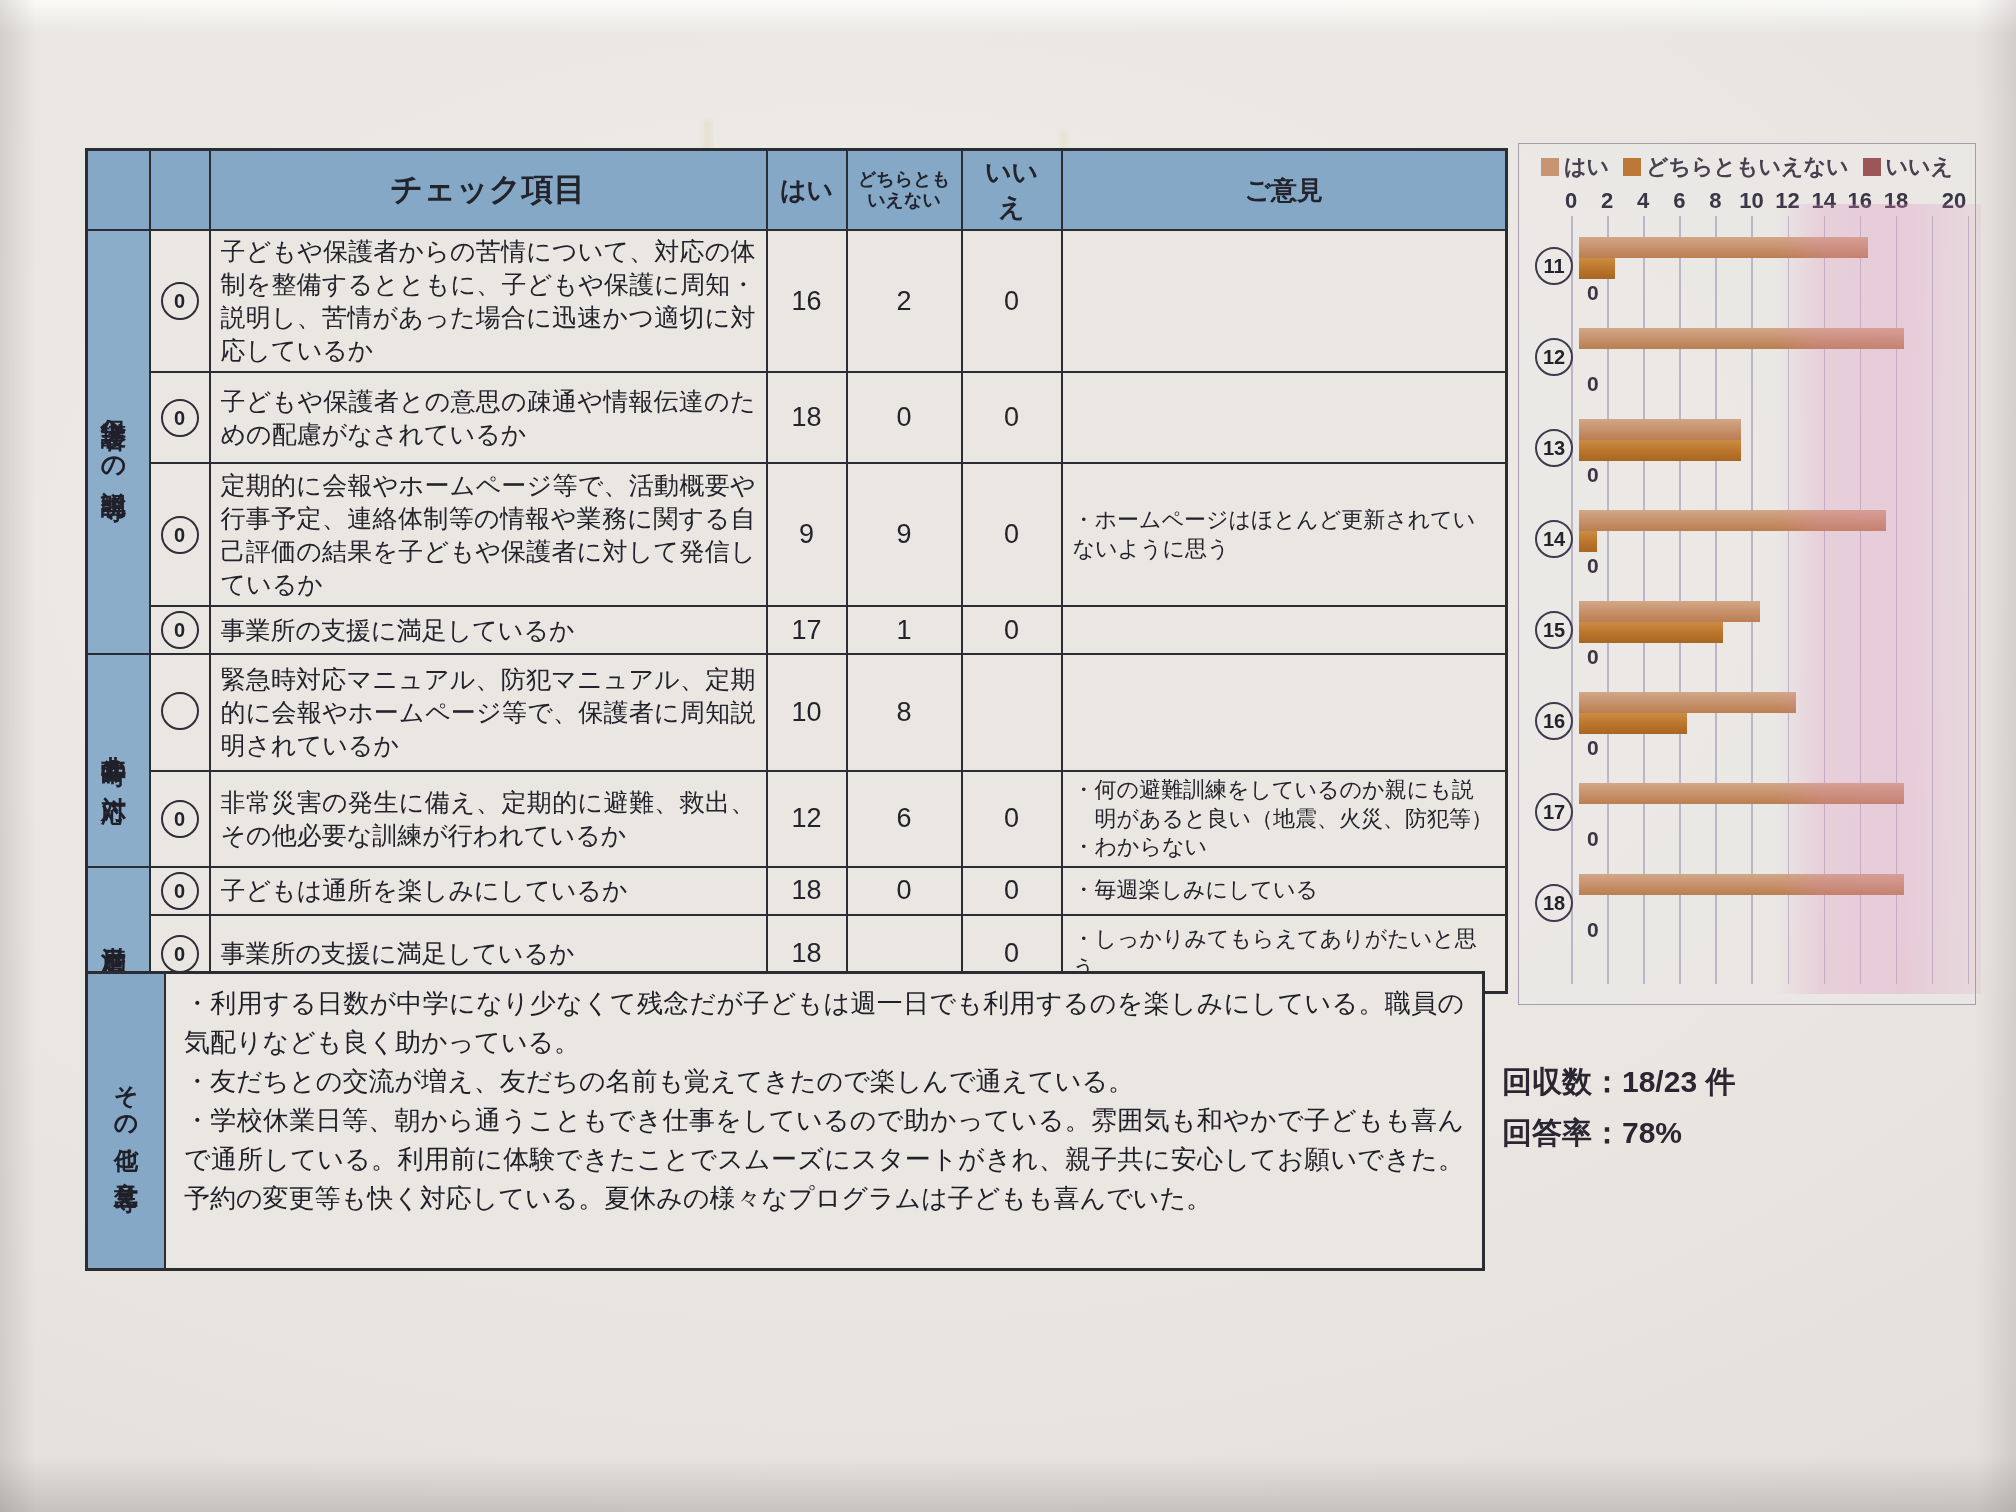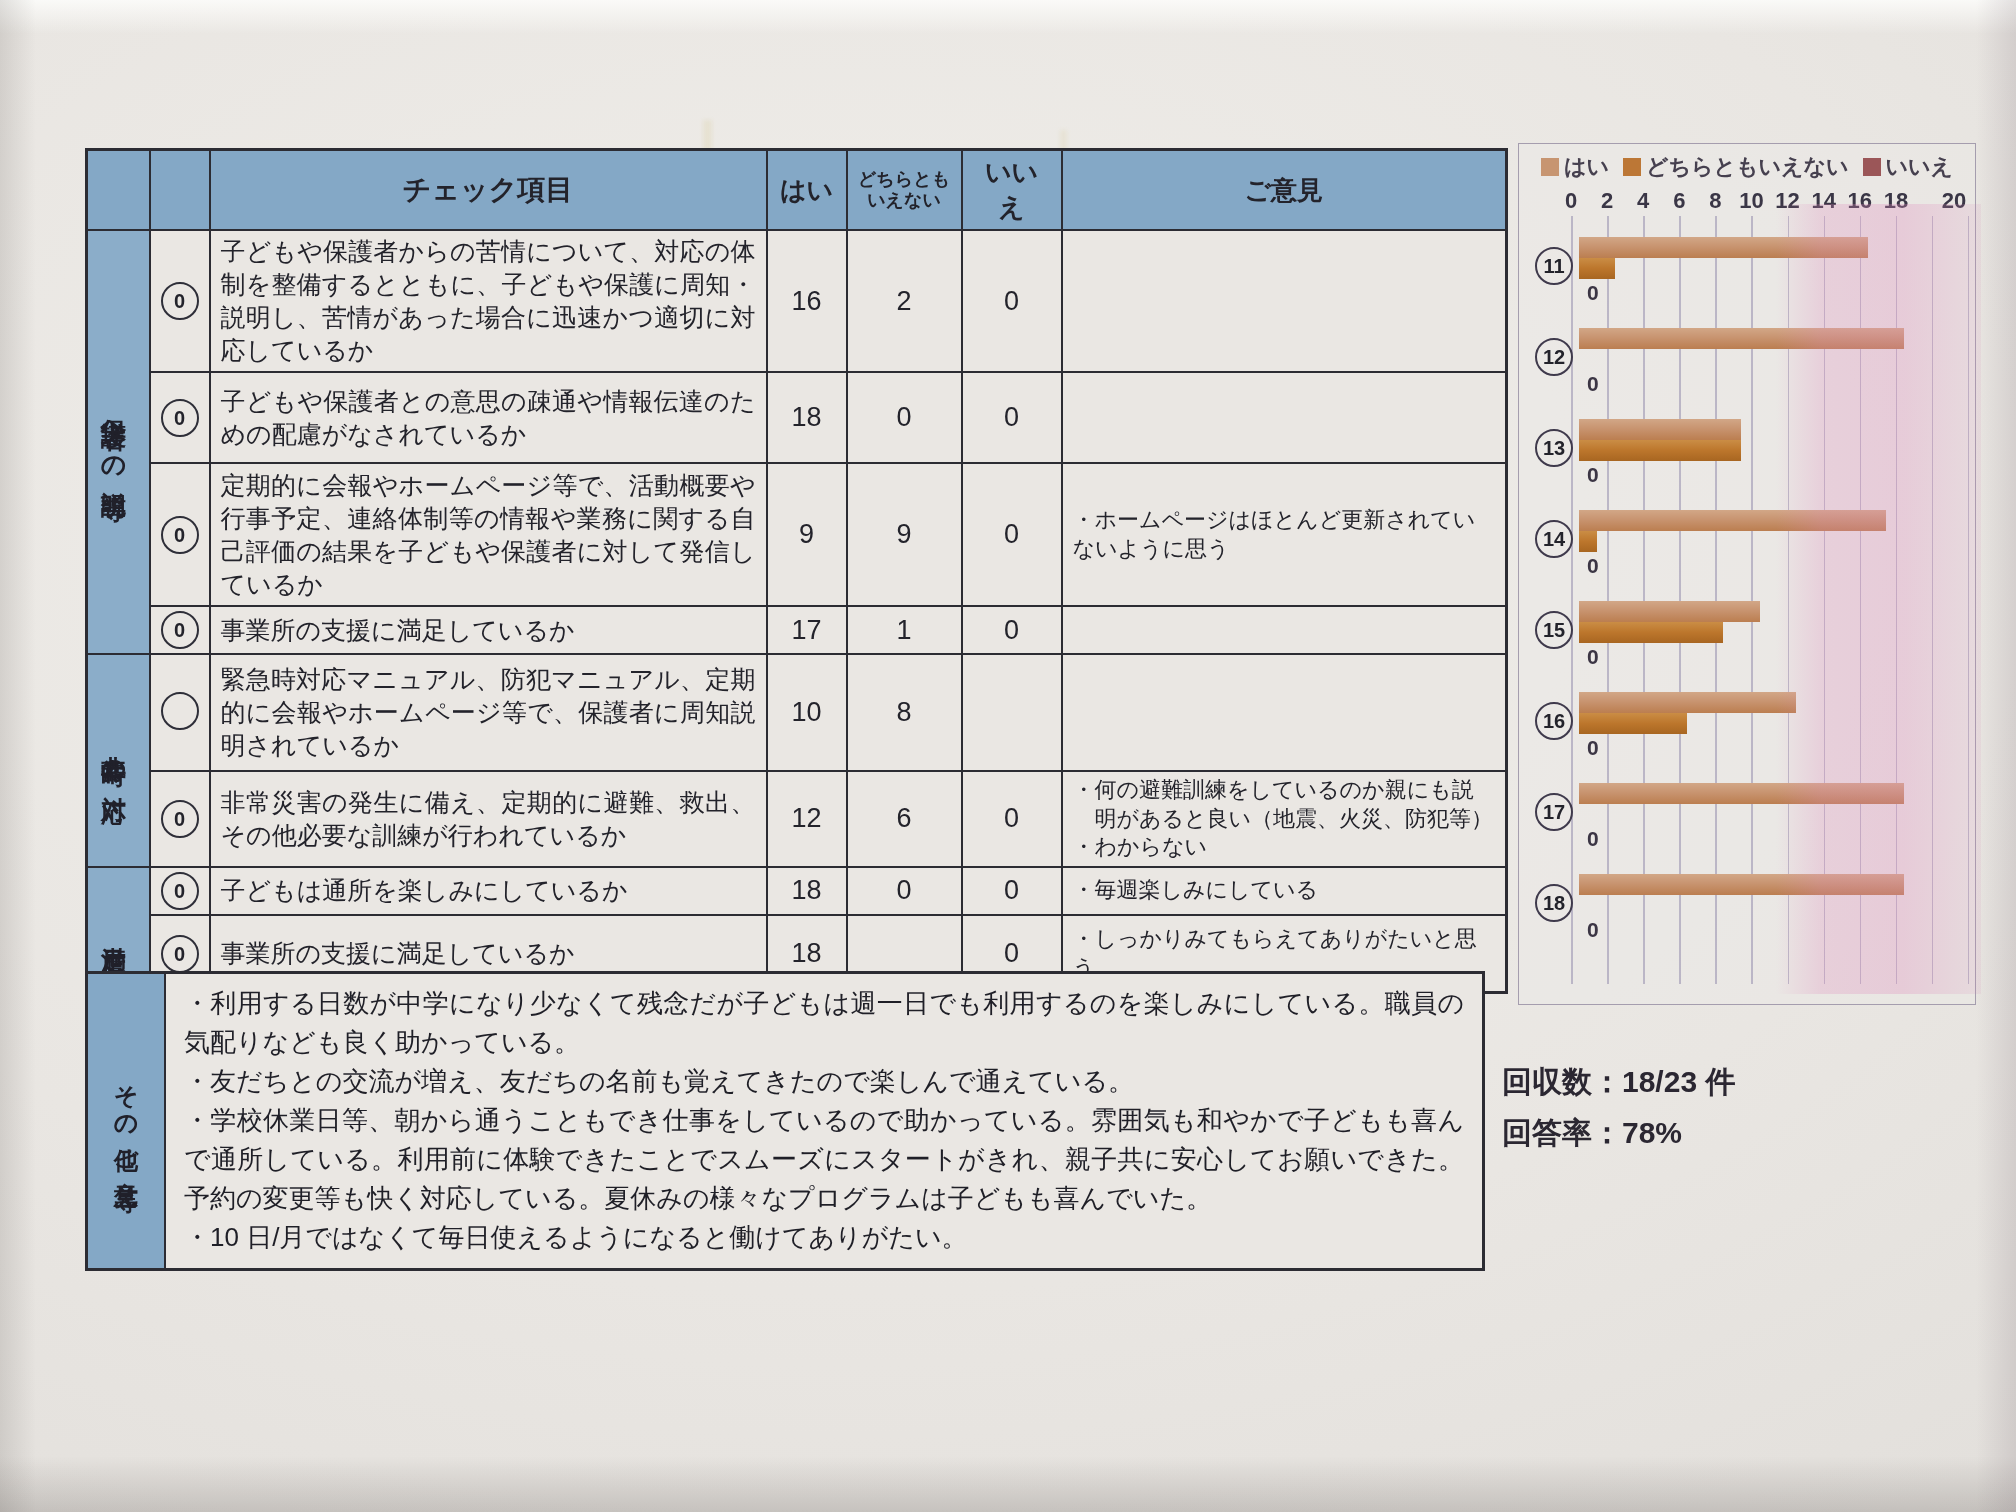--- a/index.html
+++ b/index.html
@@ -24,21 +24,21 @@
 
   
   table.eval{position:absolute;left:85px;top:148px;border-collapse:collapse;table-layout:fixed;
         background:#eae7e3;}
   table.eval td,table.eval th{border:2px solid #2c2c33;padding:4px 10px;vertical-align:middle;}
   table.eval{border:3px solid #2c2c33;}
   th.blue,td.blue{background:#84a8c6;}
   td.catcell{background:#8badc9;}
   .vtext{writing-mode:vertical-rl;text-orientation:upright;letter-spacing:3px;
          font-size:25px;font-weight:bold;color:#20202a;margin:0 auto;}
-  th.h-item{font-size:28px;font-weight:bold;}
+  th.h-item{font-size:32px;font-weight:bold;}
   th.h-yes,th.h-no,th.h-com{font-size:26px;font-weight:bold;}
   th.h-neutral{font-size:18px;font-weight:bold;line-height:1.15;}
   td.qtext{font-size:25px;line-height:1.32;text-align:justify;padding:8px 14px;}
   td.num{text-align:center;font-size:27px;}
   td.comment{font-size:22px;line-height:1.3;padding:6px 10px;vertical-align:top;}
   td.ccirc{text-align:center;padding:2px;}
   .circ{display:inline-flex;align-items:center;justify-content:center;
         width:38px;height:38px;border:2.5px solid #2e2e38;border-radius:50%;
         font-size:20px;font-weight:bold;line-height:1;background:transparent;}
   .preline{white-space:pre-line;}
@@ -184,21 +184,20 @@
     </table>
 
   <div class="bottom-box">
     <div class="bottom-label">
       <span class="vtext">その他ご意見等</span>
     </div>
     <div class="bottom-content">
       <div>・利用する日数が中学になり少なくて残念だが子どもは週一日でも利用するのを楽しみにしている。職員の気配りなども良く助かっている。</div>
       <div>・友だちとの交流が増え、友だちの名前も覚えてきたので楽しんで通えている。</div>
       <div>・学校休業日等、朝から通うこともでき仕事をしているので助かっている。雰囲気も和やかで子どもも喜んで通所している。利用前に体験できたことでスムーズにスタートがきれ、親子共に安心してお願いできた。予約の変更等も快く対応している。夏休みの様々なプログラムは子どもも喜んでいた。</div>
-      <div>・10 日/月ではなくて毎日使えるようになると働けてありがたい。</div>
     </div>
   </div>
 
   <div class="chart">
     <div class="legend">
       <span class="litem">
           <span class="sq sq-yes"></span>
           <span>はい</span>
         </span>
       <span class="litem">

